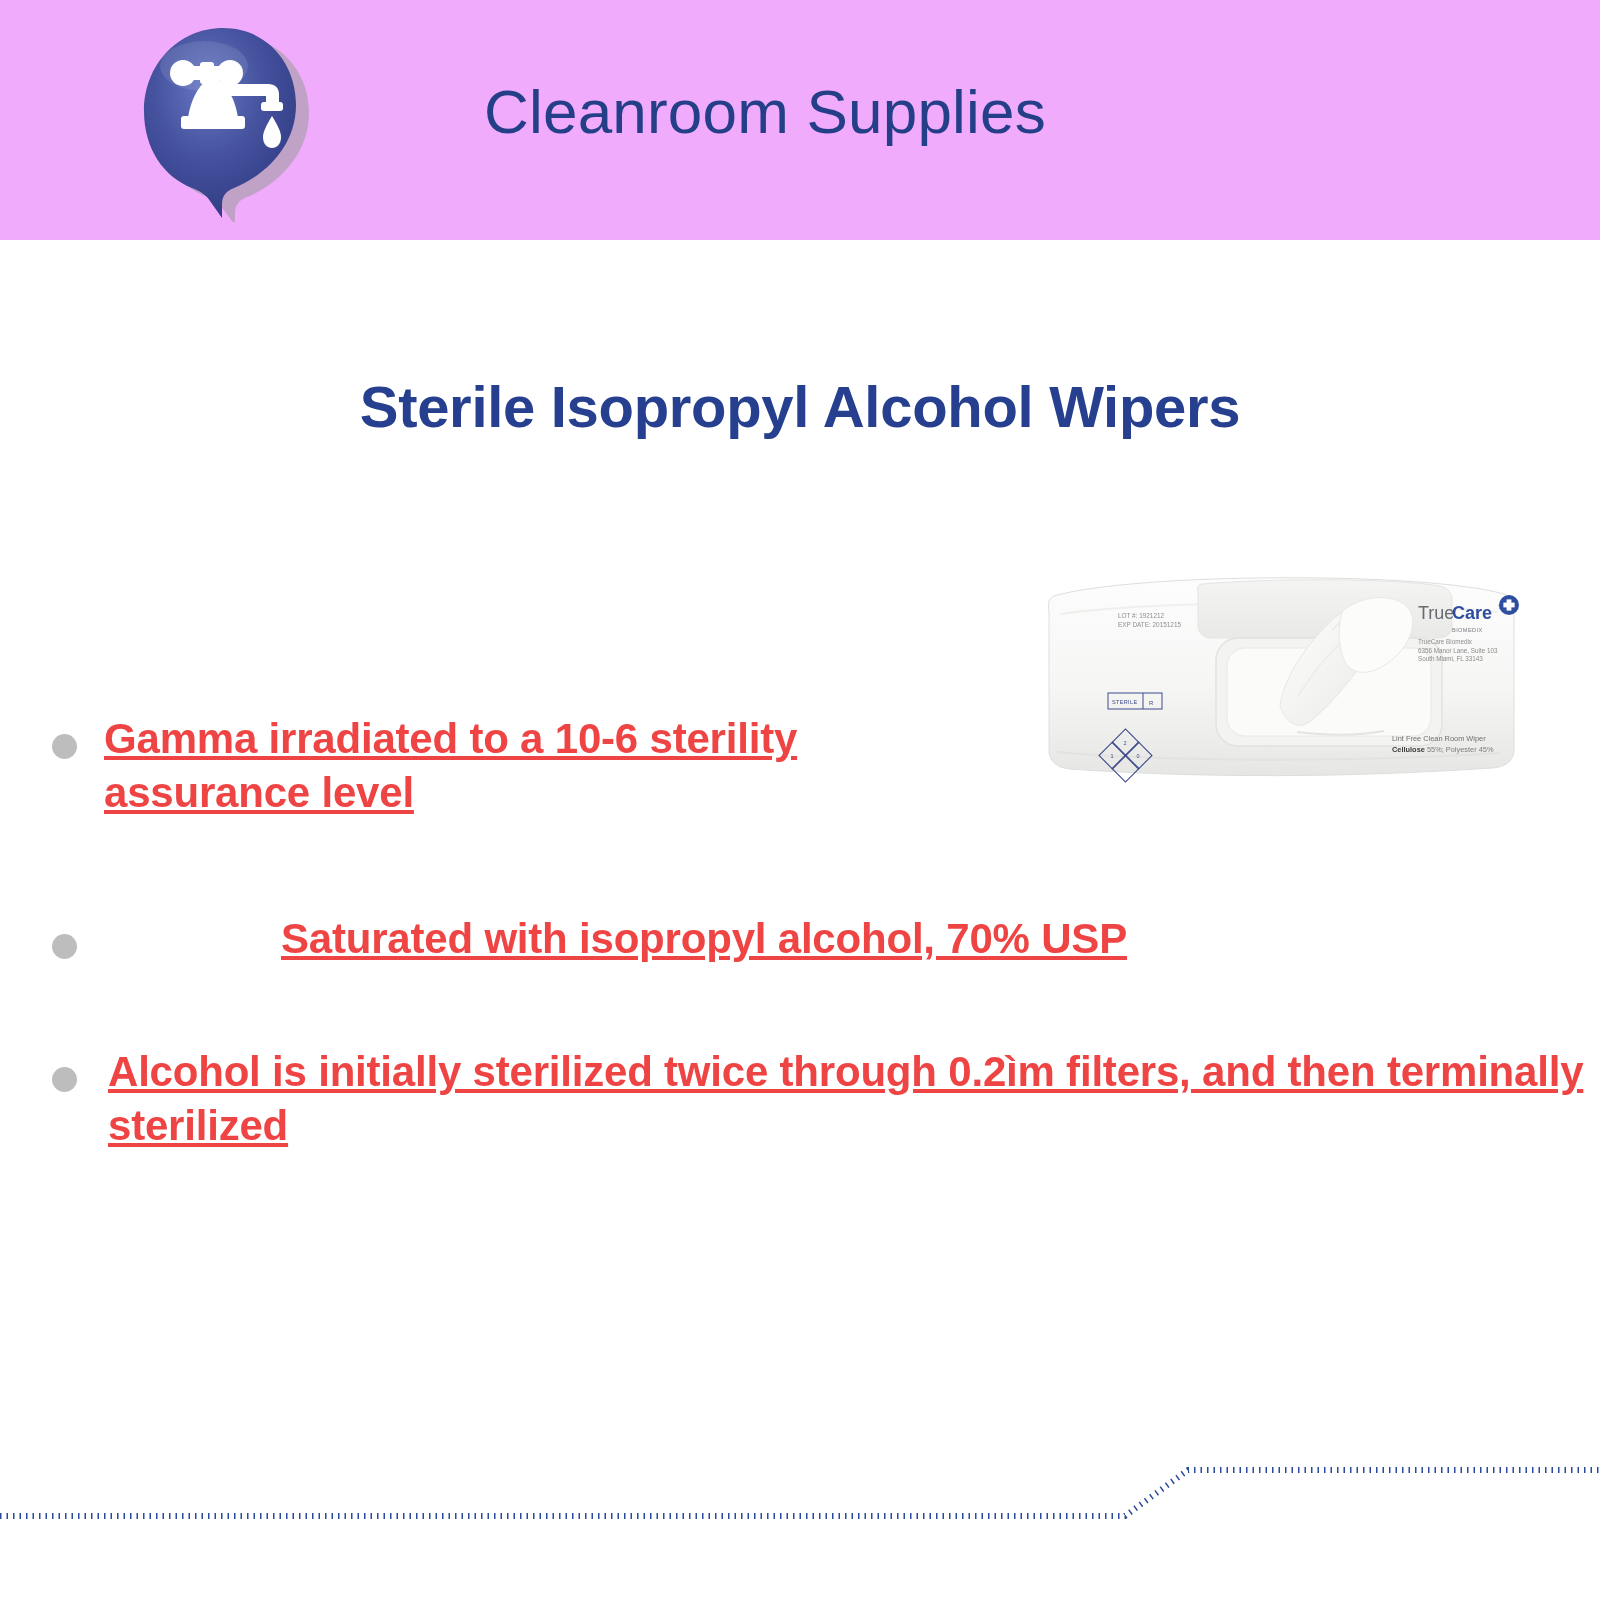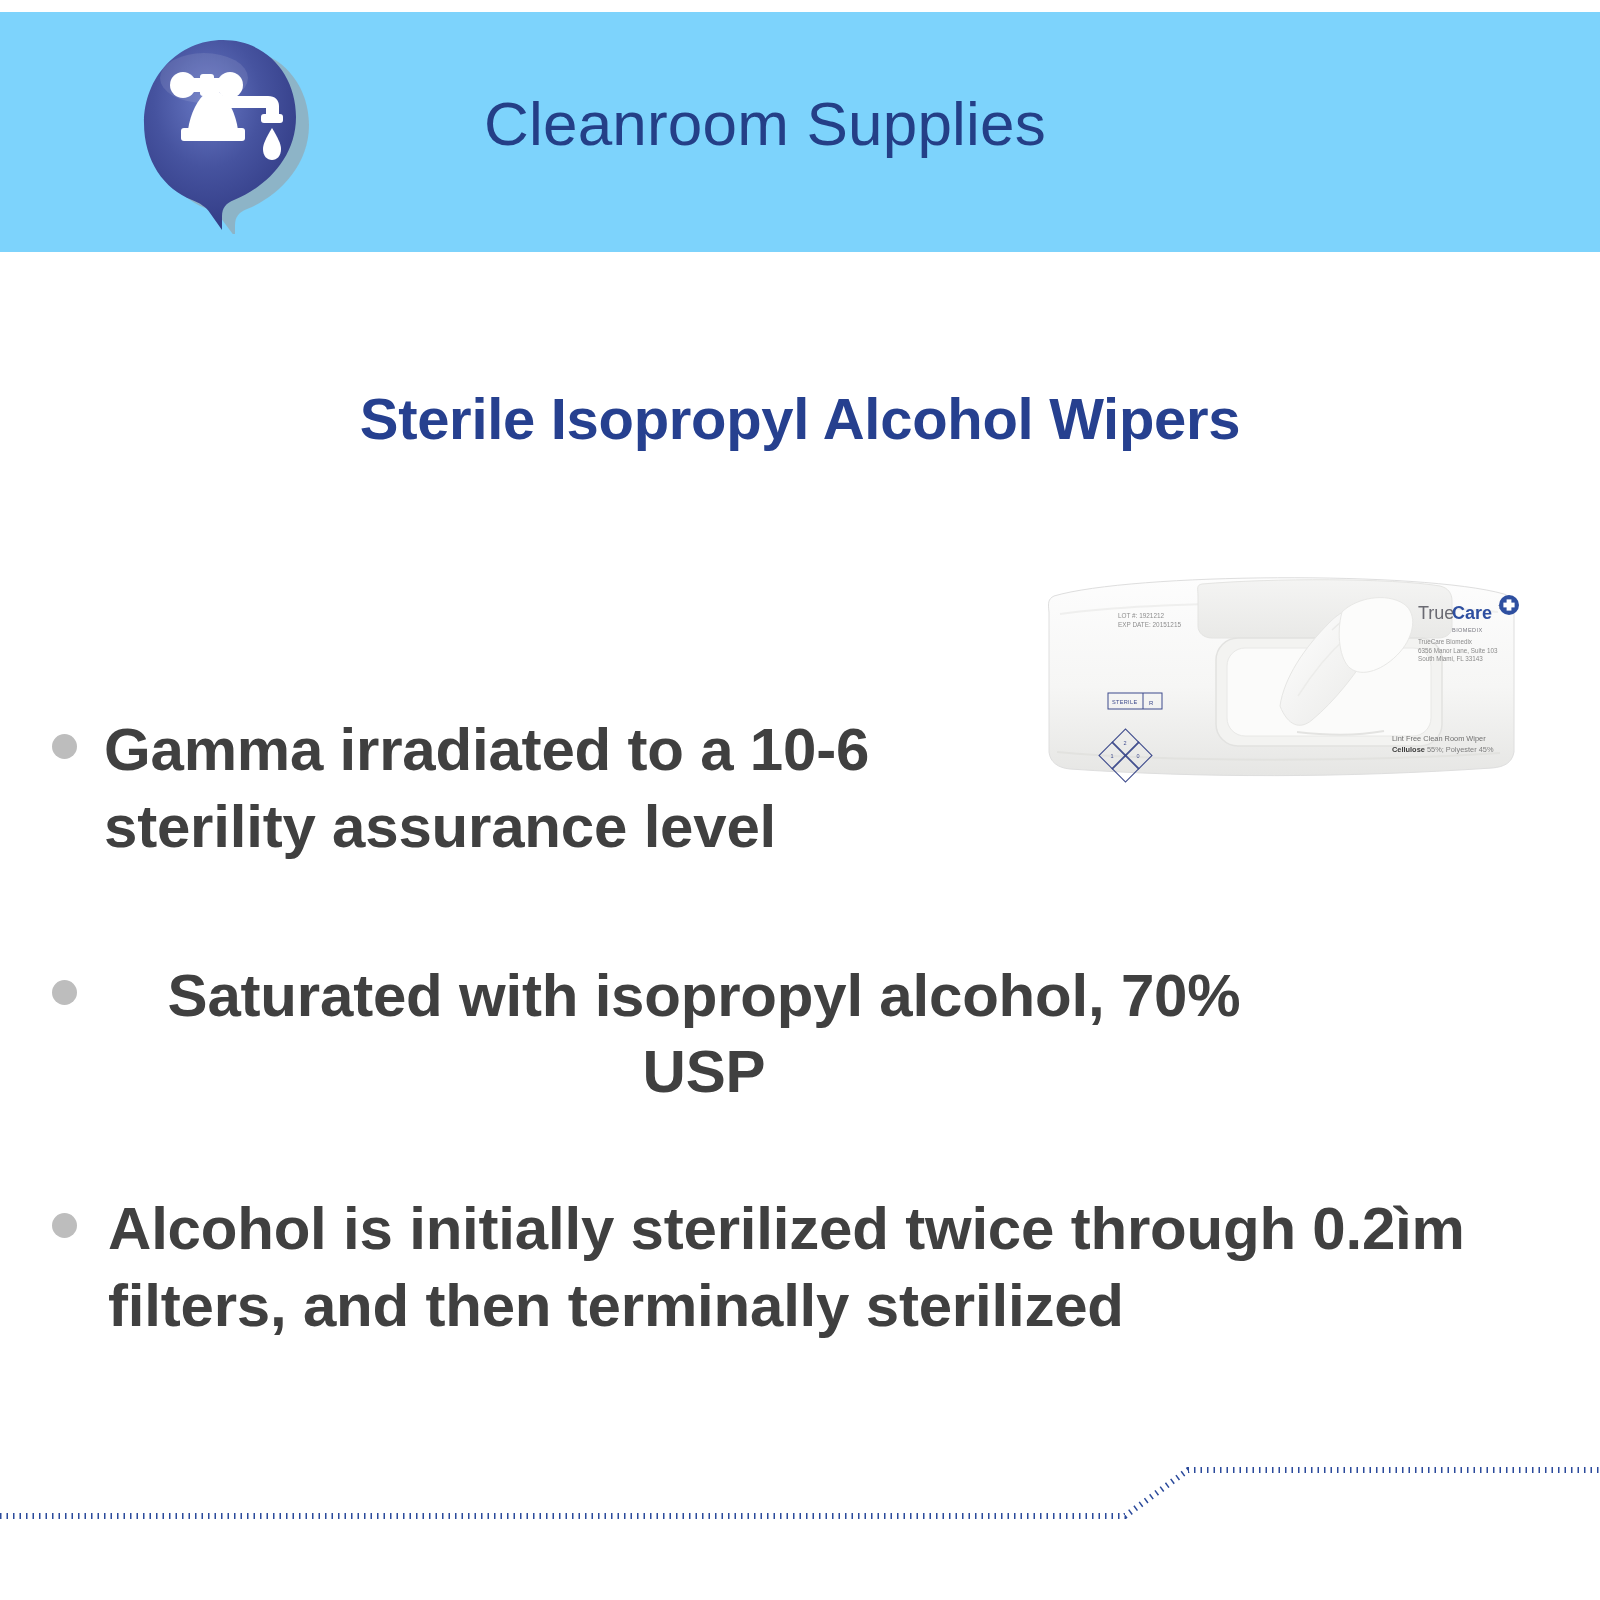--- a/index.html
+++ b/index.html
@@ -14,24 +14,24 @@
     position: relative;
     overflow: hidden;
     font-family: "Liberation Sans", sans-serif;
     -webkit-font-smoothing: antialiased;
   }
 
   
   .header-band {
     position: absolute;
     left: 0;
-    top: 12px;
+    top: 0;
     width: 1600px;
     height: 240px;
-    background: #7dd3fc;
+    background: #f0abfc;
   }
 
   .brand-logo {
     position: absolute;
     left: 120px;
     top: 22px;
     width: 200px;
     height: 200px;
   }
   .brand-logo svg { display: block; }
@@ -45,21 +45,21 @@
     color: #243f87;
     letter-spacing: 0.2px;
     white-space: nowrap;
     line-height: 1.1;
   }
 
   
   .slide-title {
     position: absolute;
     left: 0;
-    top: 348px;
+    top: 336px;
     width: 1600px;
     text-align: center;
     font-size: 58px;
     font-weight: bold;
     color: #26408f;
     letter-spacing: -0.3px;
     line-height: 1.1;
   }
 
   
@@ -75,25 +75,26 @@
   
   .bullet-list {
     position: absolute;
     left: 40px;
     top: 712px;
     width: 1530px;
   }
   .bullet-item {
     position: relative;
     padding-left: 64px;
-    color: #404040;
-    font-size: 60px;
+    color: #ef4444;
+    font-size: 42px;
     font-weight: bold;
     line-height: 1.28;
     letter-spacing: -0.2px;
+    text-decoration: underline;
   }
   .bullet-item .dot {
     position: absolute;
     left: 12px;
     top: 22px;
     width: 25px;
     height: 25px;
     border-radius: 50%;
     background: #bdbdbd;
   }

